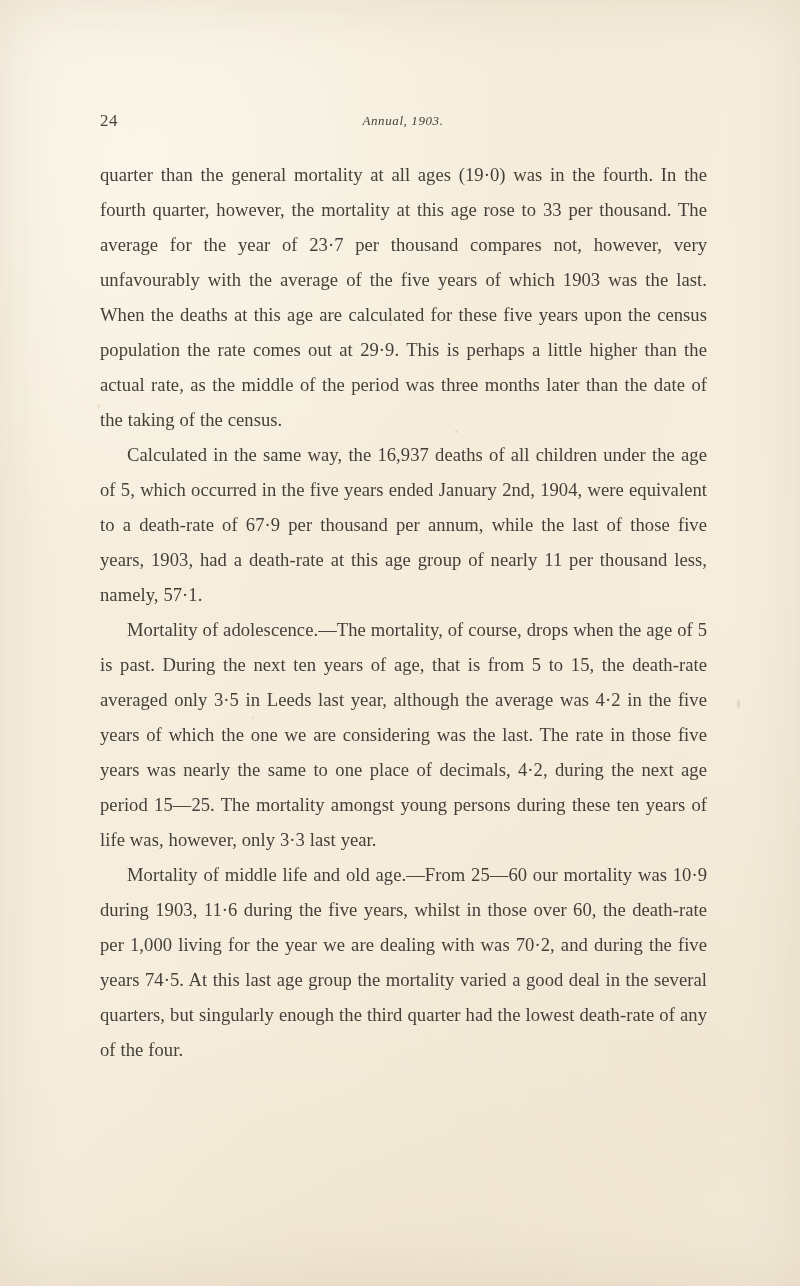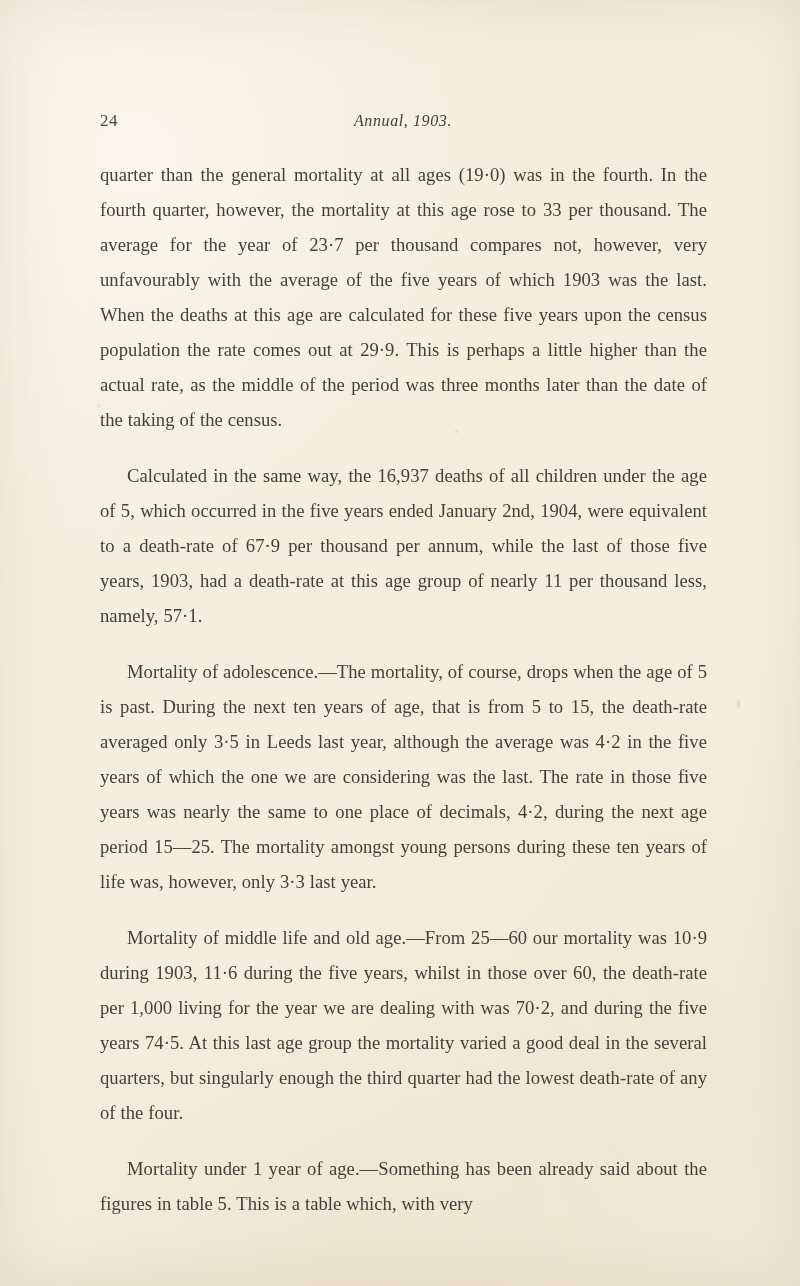--- a/index.html
+++ b/index.html
@@ -65,21 +65,21 @@
     color: #4a443e;
     font-family: Liberation Serif, serif;
   }
   .head-title {
     position: absolute;
     left: 0;
     right: 0;
     top: 0;
     text-align: center;
     font-style: italic;
-    font-size: 16px;
+    font-size: 13px;
     letter-spacing: 0.6px;
     color: #46403a;
   }
 
   
   .body-text {
     position: absolute;
     top: 157px;
     left: 100px;
     width: 607px;
@@ -89,21 +89,20 @@
     font-size: 18.6px;
     line-height: 35px;
     text-align: justify;
     text-align-last: left;
     text-indent: 0;
     letter-spacing: 0.05px;
     word-spacing: 0.2px;
     color: #453f3a;
   }
   p.para + p.para {
-    margin-top: 21px;
   }
   p.indent {
     text-indent: 27px;
   }
   .run-in {
   }
 </style>
 </head>
 <body style="background: rgb(247, 239, 223);">
 
@@ -119,21 +118,20 @@
   <div class="body-text">
 
     <p class="para"><span>quarter than the general mortality at all ages (19·0) was in the fourth. In the fourth quarter, however, the mortality at this age rose to 33 per thousand. The average for the year of 23·7 per thousand compares not, however, very unfavourably with the average of the five years of which 1903 was the last. When the deaths at this age are calculated for these five years upon the census population the rate comes out at 29·9. This is perhaps a little higher than the actual rate, as the middle of the period was three months later than the date of the taking of the census.</span></p>
 
     <p class="para indent"><span>Calculated in the same way, the 16,937 deaths of all children under the age of 5, which occurred in the five years ended January 2nd, 1904, were equivalent to a death-rate of 67·9 per thousand per annum, while the last of those five years, 1903, had a death-rate at this age group of nearly 11 per thousand less, namely, 57·1.</span></p>
 
     <p class="para indent"><span class="run-in">Mortality of adolescence.</span><span>—The mortality, of course, drops when the age of 5 is past. During the next ten years of age, that is from 5 to 15, the death-rate averaged only 3·5 in Leeds last year, although the average was 4·2 in the five years of which the one we are considering was the last. The rate in those five years was nearly the same to one place of decimals, 4·2, during the next age period 15—25. The mortality amongst young persons during these ten years of life was, however, only 3·3 last year.</span></p>
 
     <p class="para indent"><span class="run-in">Mortality of middle life and old age.</span><span>—From 25—60 our mortality was 10·9 during 1903, 11·6 during the five years, whilst in those over 60, the death-rate per 1,000 living for the year we are dealing with was 70·2, and during the five years 74·5. At this last age group the mortality varied a good deal in the several quarters, but singularly enough the third quarter had the lowest death-rate of any of the four.</span></p>
 
-    <p class="para indent"><span class="run-in">Mortality under 1 year of age.</span><span>—Something has been already said about the figures in table 5. This is a table which, with very</span></p>
 
   </div>
 
   <span class="speck" style="left:389px; top:322px; width:3px; height:4px;"></span>
   <span class="speck" style="left:455px; top:430px; width:3px; height:3px;"></span>
   <span class="speck" style="left:252px; top:716px; width:2px; height:3px;"></span>
   <span class="speck" style="left:737px; top:700px; width:3px; height:8px; background:rgba(168,116,74,0.20);"></span>
   <span class="speck" style="left:97px; top:404px; width:4px; height:4px; background:rgba(150,120,86,0.10);"></span>
 
   <div class="edge-shade"></div>

